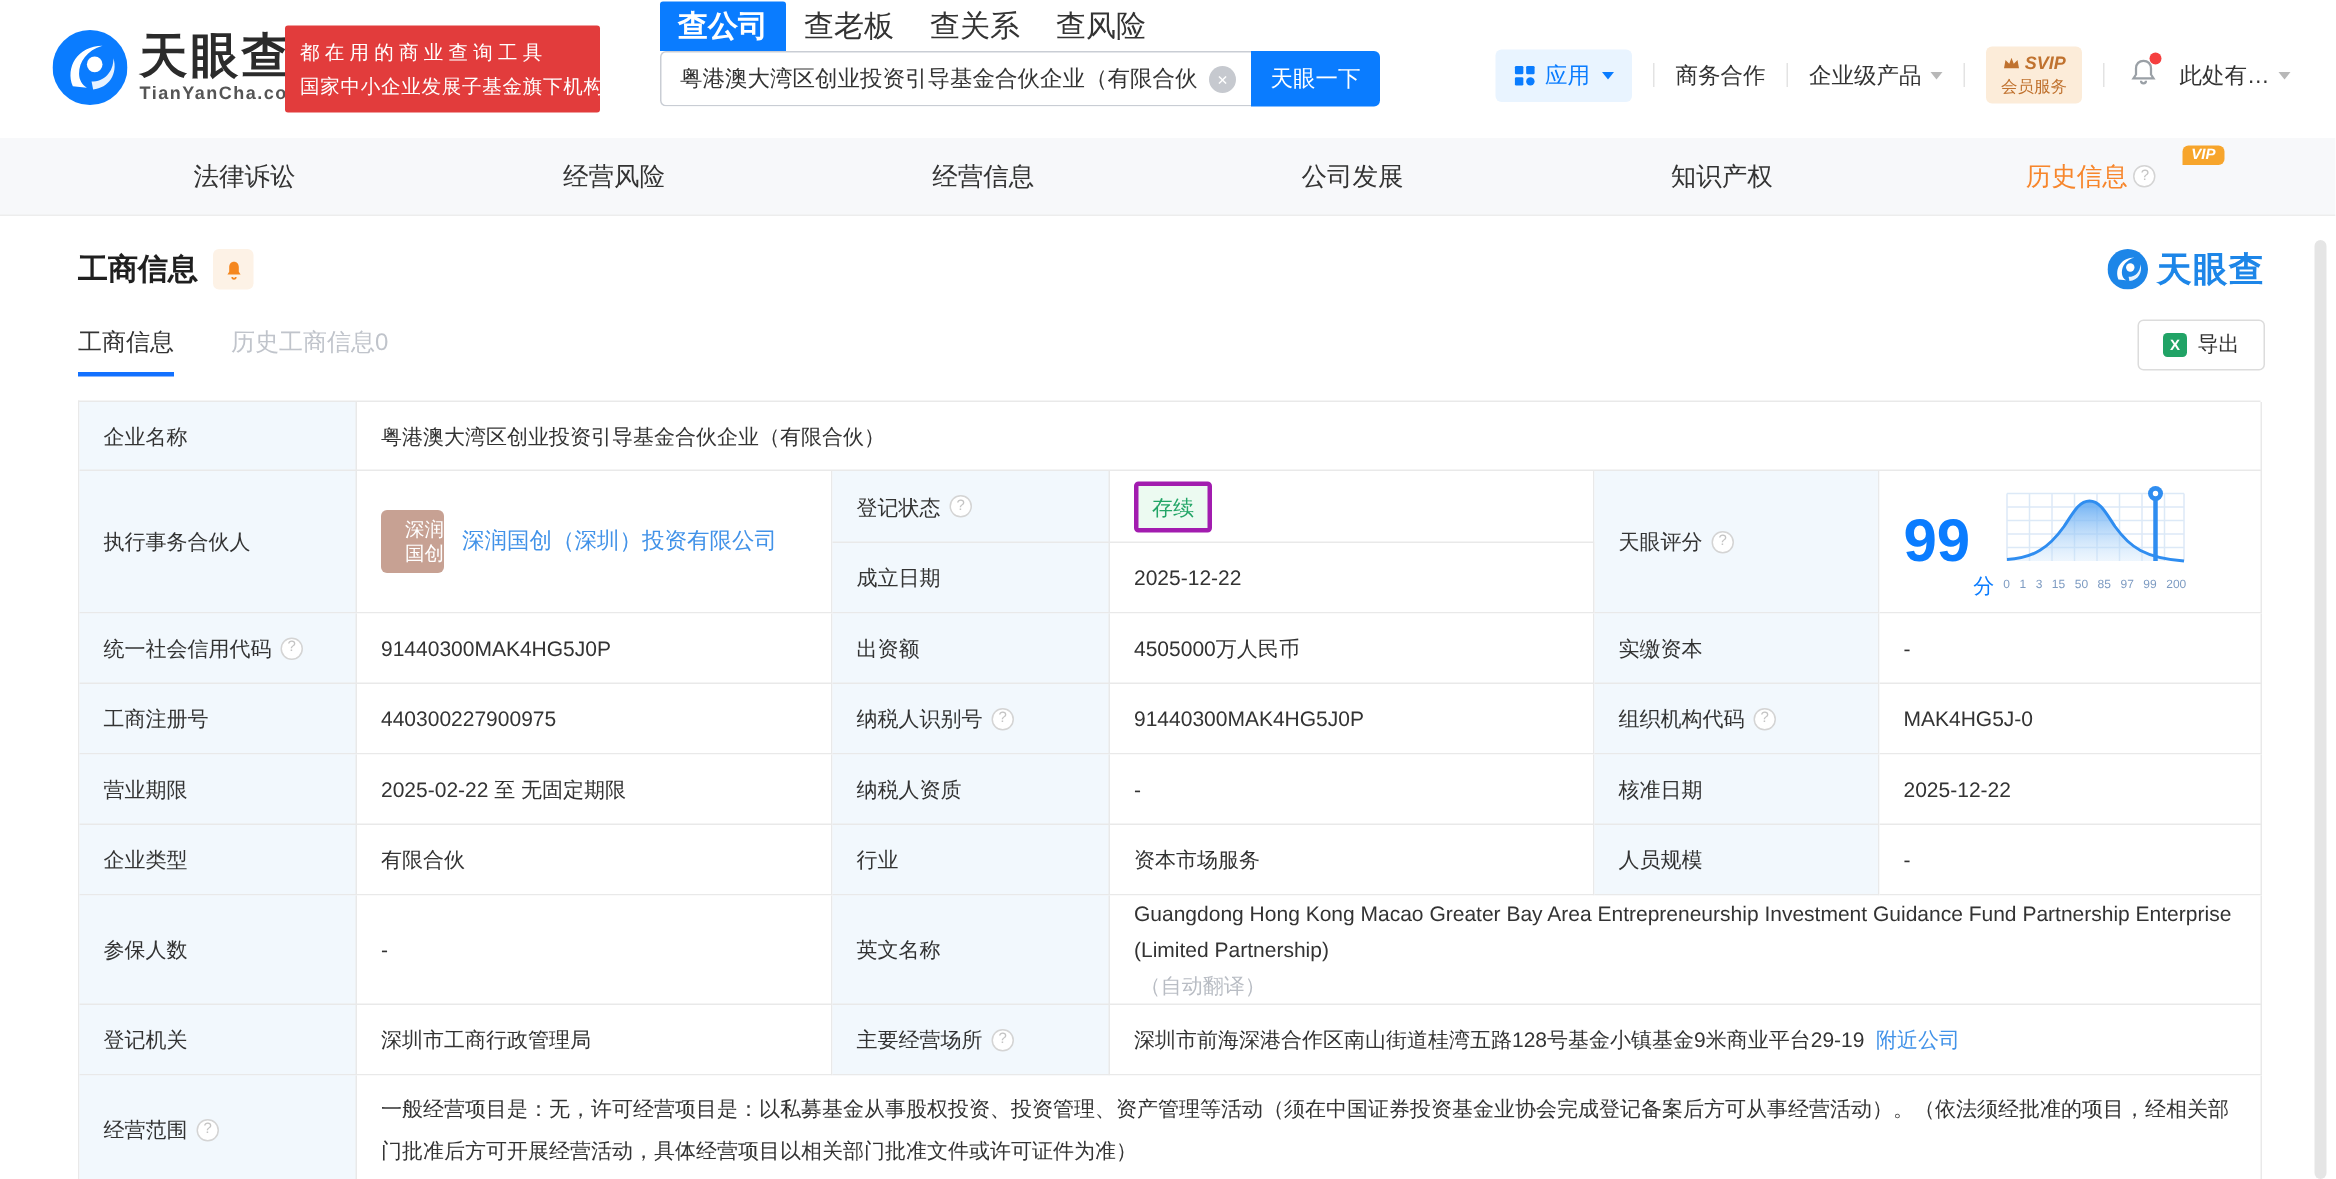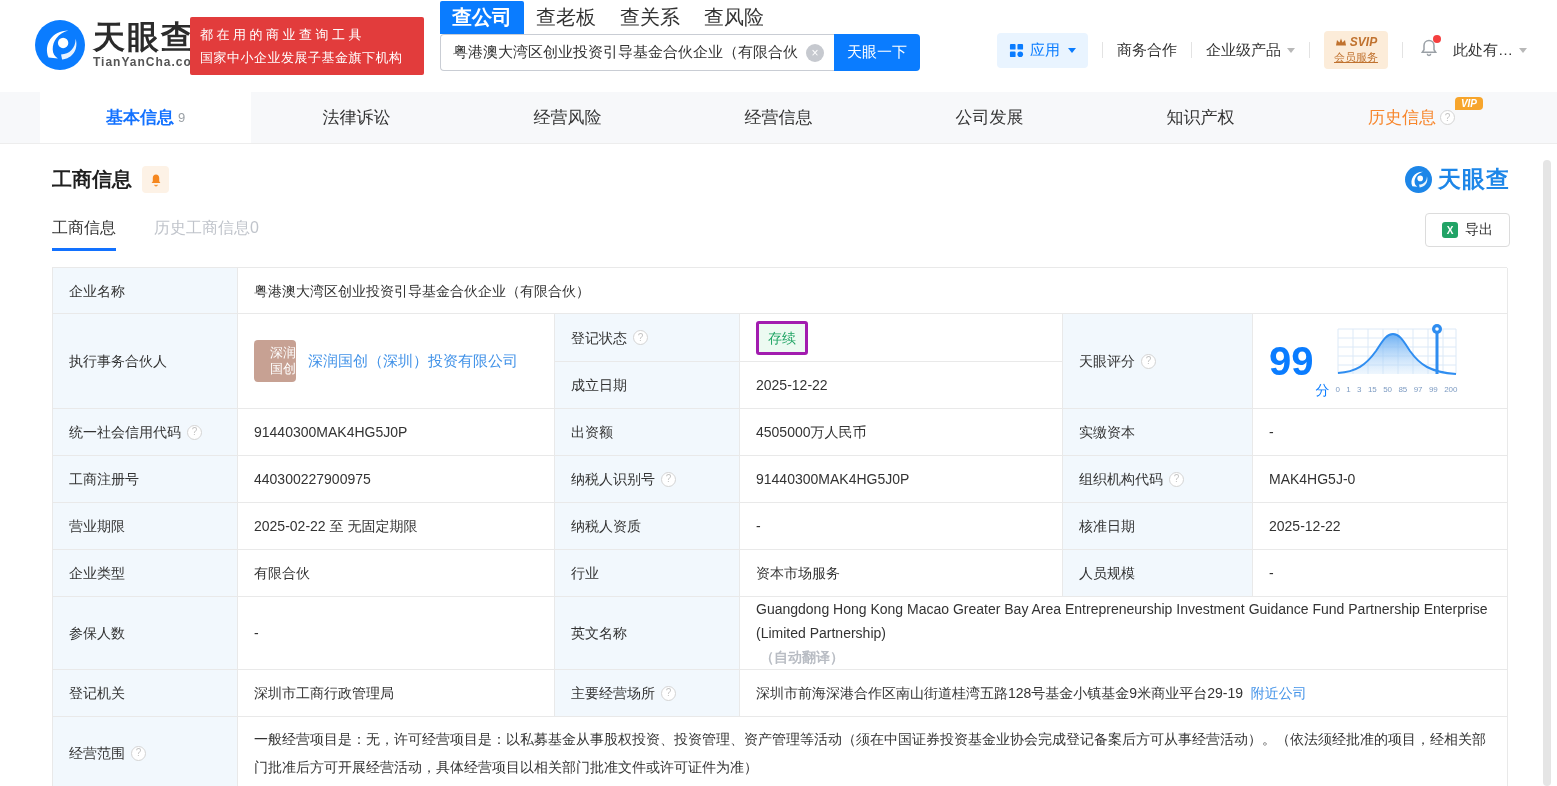--- a/index.html
+++ b/index.html
@@ -7,21 +7,21 @@
   body { font-family:"Liberation Sans","DejaVu Sans",sans-serif; background:#fff; color:#333; position:relative; }
 
   
   .hdr { position:relative; height:92px; background:#fff; }
   .logo { position:absolute; left:35px; top:20px; display:flex; align-items:center; }
   .logo-mark { width:50px; height:50px; }
   .logo-txt { margin-left:8px; }
   .logo-brand { font-size:32px; font-weight:bold; color:#2b2b2b; letter-spacing:2px; line-height:32px; }
   .logo-domain { font-size:12px; font-weight:bold; color:#555; letter-spacing:1px; margin-top:2px; }
 
-  .promo { position:absolute; left:190px; top:17px; width:234px; height:58px; background:#e23c3c; color:#fff;
+  .promo { position:absolute; left:190px; top:17px; width:210px; height:58px; background:#e23c3c; color:#fff;
            display:flex; flex-direction:column; justify-content:center; padding:0 10px; border-radius:2px; }
   .promo-l1 { font-size:13px; letter-spacing:3.5px; white-space:nowrap; }
   .promo-l2 { font-size:13px; letter-spacing:0.5px; margin-top:5px; white-space:nowrap; }
 
   .search { position:absolute; left:440px; top:8px; width:480px; }
   .search-tabs { display:flex; align-items:flex-end; height:26px; }
   .search-tab { font-size:20px; color:#333; padding:3px 12px; cursor:pointer; }
   .search-tab.active { background:#0a7cff; color:#fff; border-radius:2px 2px 0 0; font-weight:bold; }
   .search-row { display:flex; margin-top:0; }
   .search-box { position:relative; width:394px; }
@@ -36,21 +36,21 @@
   .hnav { position:absolute; right:30px; top:30px; display:flex; align-items:center; height:40px; }
   .apps-btn { display:flex; align-items:center; gap:6px; background:#e9f4ff; color:#0a7cff; font-size:15px;
               padding:8px 12px; border-radius:4px; cursor:pointer;margin-left:36px; }
   .caret { display:inline-block; width:0; height:0; border-left:4px solid transparent; border-right:4px solid transparent;
            border-top:5px solid #0a7cff; margin-left:2px; }
   .caret.gray { border-top-color:#b8b8b8; }
   .vsep { width:1px; height:16px; background:#e3e3e3; margin:0 14px; }
   .hnav-link { font-size:15px; color:#333; cursor:pointer; display:flex; align-items:center; gap:4px; white-space:nowrap; }
   .svip { background:#fcecd9; border-radius:4px; padding:4px 10px; text-align:center; cursor:pointer; }
   .svip-l1 { font-size:12px; font-weight:bold; font-style:italic; color:#c0722f; display:flex; align-items:center; gap:3px; justify-content:center; }
-  .svip-l2 { font-size:11px; color:#c0722f; margin-top:1px;text-decoration:underline; }
+  .svip-l2 { font-size:11px; color:#c0722f; margin-top:1px; }
   .bell-wrap { position:relative; cursor:pointer; margin:0 2px; }
   .red-dot { position:absolute; right:-2px; top:-3px; width:8px; height:8px; background:#f53f3f; border-radius:50%; }
 
   
   .tabstrip { height:52px; background:#f7f8fa; border-bottom:1px solid #ededed; display:flex; padding:0 40px; }
   .mtab { flex:1; display:flex; align-items:center; justify-content:center; font-size:17px; color:#333; cursor:pointer; gap:4px; position:relative; }
   .mtab.active { background:#fff; color:#1271ff; font-weight:bold; }
   .mtab-count { font-size:13px; color:#9aa0a6; font-weight:normal; }
   .mtab.vip-tab { color:#f7862c; }
   .vip-chip { position:absolute; top:5px; right:34px; background:#f7a52c; color:#fff; font-size:10px; font-weight:bold;
@@ -80,21 +80,21 @@
 
   
   .tbl { margin-top:16px; display:grid; width:1455px;
          grid-template-columns:185px 317px 185px 323px 190px 255px;
          grid-template-rows:46px 48px 47px 47px 47px 47px 47px 73px 47px 73px;
          border-top:1px solid #e9e9e9; border-left:1px solid #e9e9e9; font-size:14px; }
   .cell { border-right:1px solid #e9e9e9; border-bottom:1px solid #e9e9e9; display:flex; align-items:center;
           padding:0 16px; line-height:24px; }
   .lb { background:#f2f8fd; color:#333; gap:6px; }
   .vl { background:#fff; color:#333; }
-  .muted { color:#b9bdc4;font-weight:bold; }
+  .muted { color:#b9bdc4; }
   .link { color:#4192e8; cursor:pointer; }
   .wrap { flex-wrap:wrap; align-content:center; display:flex; }
 
   .status-badge { border:3px solid #a21caf; background:#ecfaf1; color:#22a566; font-size:14px; padding:2px 9px; border-radius:3px; }
 
   .partner { display:flex; align-items:center; gap:12px; }
   .partner-logo { width:42px; height:42px; background:#c7a193; border-radius:4px; color:#fff; font-size:13px;
                   display:flex; flex-direction:column; align-items:flex-end; justify-content:center; line-height:16px; }
   .partner-link { color:#4192e8; font-size:15px; cursor:pointer; }
 
@@ -184,24 +184,20 @@
     </div>
     <span style="width:12px"></span>
     <div class="hnav-link">
       <span>此处有…</span>
       <span class="caret gray"></span>
     </div>
   </div>
 </div>
 
 <div class="tabstrip">
-  <div class="mtab active">
-    <span>基本信息</span>
-    <span class="mtab-count">9</span>
-  </div>
   <div class="mtab">法律诉讼</div>
   <div class="mtab">经营风险</div>
   <div class="mtab">经营信息</div>
   <div class="mtab">公司发展</div>
   <div class="mtab">知识产权</div>
   <div class="mtab vip-tab">
     <span class="vip-chip">VIP</span>
     <span>历史信息</span>
     <span class="q-ic">?</span>
   </div>

